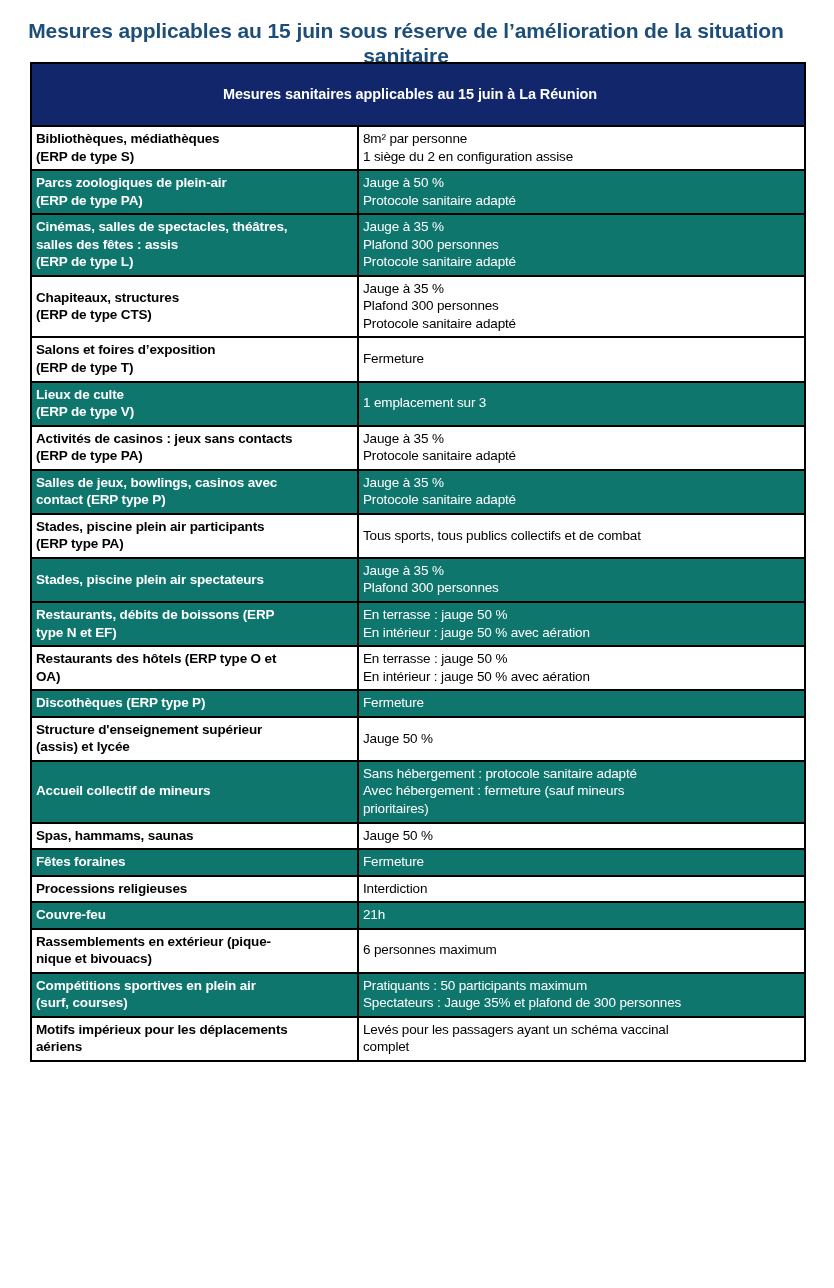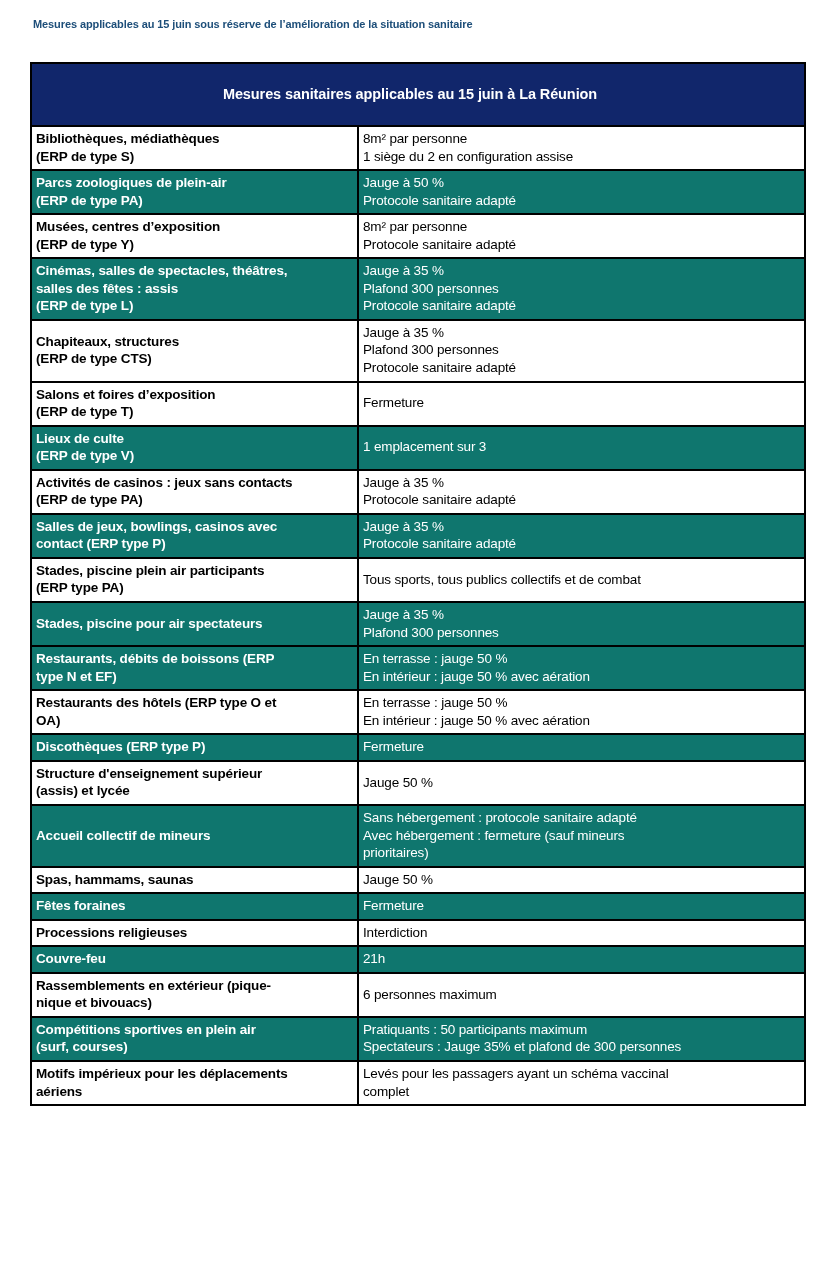--- a/index.html
+++ b/index.html
@@ -15,28 +15,29 @@
   }
   .page {
     position: relative;
     width: 834px;
     height: 1288px;
     background: #ffffff;
     box-sizing: border-box;
   }
   .doc-title {
     position: absolute;
-    left: 33px;
+    left: 16px;
     top: 18px;
     width: 780px;
-    font-size: 11px;
+    font-size: 21px;
     font-weight: bold;
     color: #1d4e79;
     letter-spacing: -0.1px;
     line-height: 1.2;
+    text-align: center;
   }
   .table-wrap {
     position: absolute;
     left: 30px;
     top: 62px;
     width: 774px;
   }
   table.measures {
     border-collapse: collapse;
     table-layout: fixed;
@@ -116,30 +117,20 @@
           <tr class="shaded">
             <td class="cat">
               <span class="ln">Parcs zoologiques de plein-air</span>
               <span class="ln">(ERP de type PA)</span>
             </td>
             <td class="val">
               <span class="ln">Jauge à 50  %</span>
               <span class="ln">Protocole sanitaire adapté</span>
             </td>
           </tr>
-          <tr class="plain">
-            <td class="cat">
-              <span class="ln">Musées, centres d’exposition</span>
-              <span class="ln">(ERP de type Y)</span>
-            </td>
-            <td class="val">
-              <span class="ln">8m² par personne</span>
-              <span class="ln">Protocole sanitaire adapté</span>
-            </td>
-          </tr>
           <tr class="shaded">
             <td class="cat">
               <span class="ln">Cinémas, salles de spectacles, théâtres,</span>
               <span class="ln">salles des fêtes  : assis</span>
               <span class="ln">(ERP de type L)</span>
             </td>
             <td class="val">
               <span class="ln">Jauge à 35  %</span>
               <span class="ln">Plafond 300 personnes</span>
               <span class="ln">Protocole sanitaire adapté</span>
@@ -198,21 +189,21 @@
             <td class="cat">
               <span class="ln">Stades, piscine plein air participants</span>
               <span class="ln">(ERP type PA)</span>
             </td>
             <td class="val">
               <span class="ln">Tous sports, tous publics collectifs et de combat</span>
             </td>
           </tr>
           <tr class="shaded">
             <td class="cat">
-              <span class="ln">Stades, piscine pour air spectateurs</span>
+              <span class="ln">Stades, piscine plein air spectateurs</span>
             </td>
             <td class="val">
               <span class="ln">Jauge à 35  %</span>
               <span class="ln">Plafond 300 personnes</span>
             </td>
           </tr>
           <tr class="shaded">
             <td class="cat">
               <span class="ln">Restaurants, débits de boissons (ERP</span>
               <span class="ln">type N et EF)</span>

